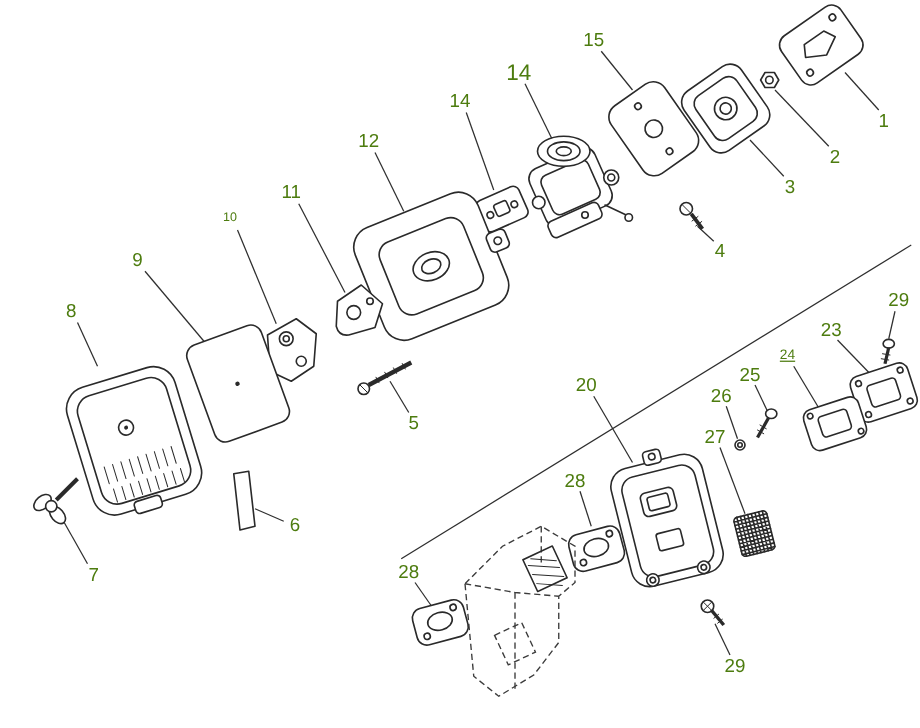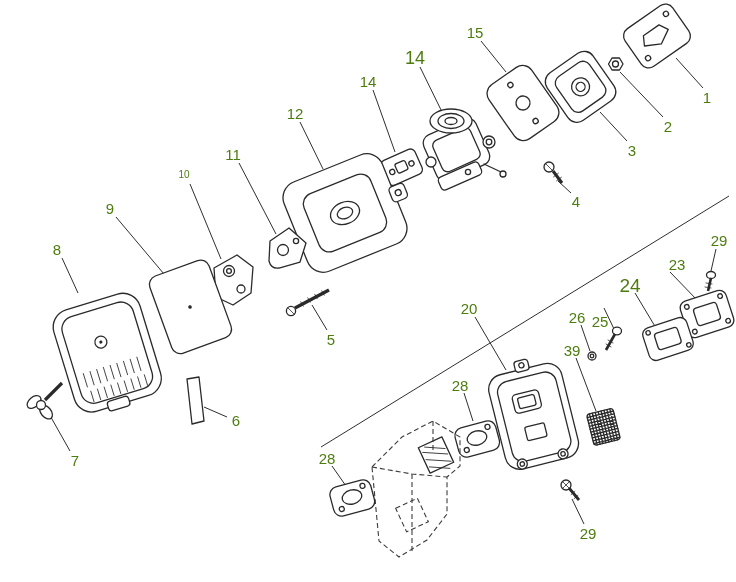--- a/index.html
+++ b/index.html
@@ -271,23 +271,23 @@
       <div class="callout" style="left: 57px; top: 249px; font-size: 15px;">8</div>
       <div class="callout" style="left: 110px; top: 208px; font-size: 15px;">9</div>
       <div class="callout" style="left: 184px; top: 175px; font-size: 10px;">10</div>
       <div class="callout" style="left: 233px; top: 154px; font-size: 15px;">11</div>
       <div class="callout" style="left: 295px; top: 113px; font-size: 15px;">12</div>
       <div class="callout" style="left: 368px; top: 81px; font-size: 15px;">14</div>
       <div class="callout" style="left: 415px; top: 58px; font-size: 18px;">14</div>
       <div class="callout" style="left: 475px; top: 32px; font-size: 15px;">15</div>
       <div class="callout" style="left: 469px; top: 308px; font-size: 15px;">20</div>
       <div class="callout" style="left: 719px; top: 240px; font-size: 15px;">29</div>
-      <div class="callout" style="left: 665px; top: 264px; font-size: 15px; margin-left: 12px;">23</div>
-      <div class="callout" style="left: 630px; top: 285px; font-size: 19px;">24</div>
-      <div class="callout" style="left: 600px; top: 300px; font-size: 15px; margin-top: 21px;">25</div>
+      <div class="callout" style="left: 665px; top: 264px; font-size: 15px;">23</div>
+      <div class="callout" style="left: 630px; top: 285px; font-size: 11px; text-decoration: underline;">24</div>
+      <div class="callout" style="left: 600px; top: 300px; font-size: 15px;">25</div>
       <div class="callout" style="left: 577px; top: 317px; font-size: 15px;">26</div>
-      <div class="callout" style="left: 572px; top: 350px; font-size: 15px;">39</div>
+      <div class="callout" style="left: 572px; top: 350px; font-size: 15px;">27</div>
       <div class="callout" style="left: 460px; top: 385px; font-size: 15px;">28</div>
       <div class="callout" style="left: 327px; top: 458px; font-size: 15px;">28</div>
       <div class="callout" style="left: 588px; top: 533px; font-size: 15px;">29</div>
     </div>
 
 </div>
 
 </body></html>

